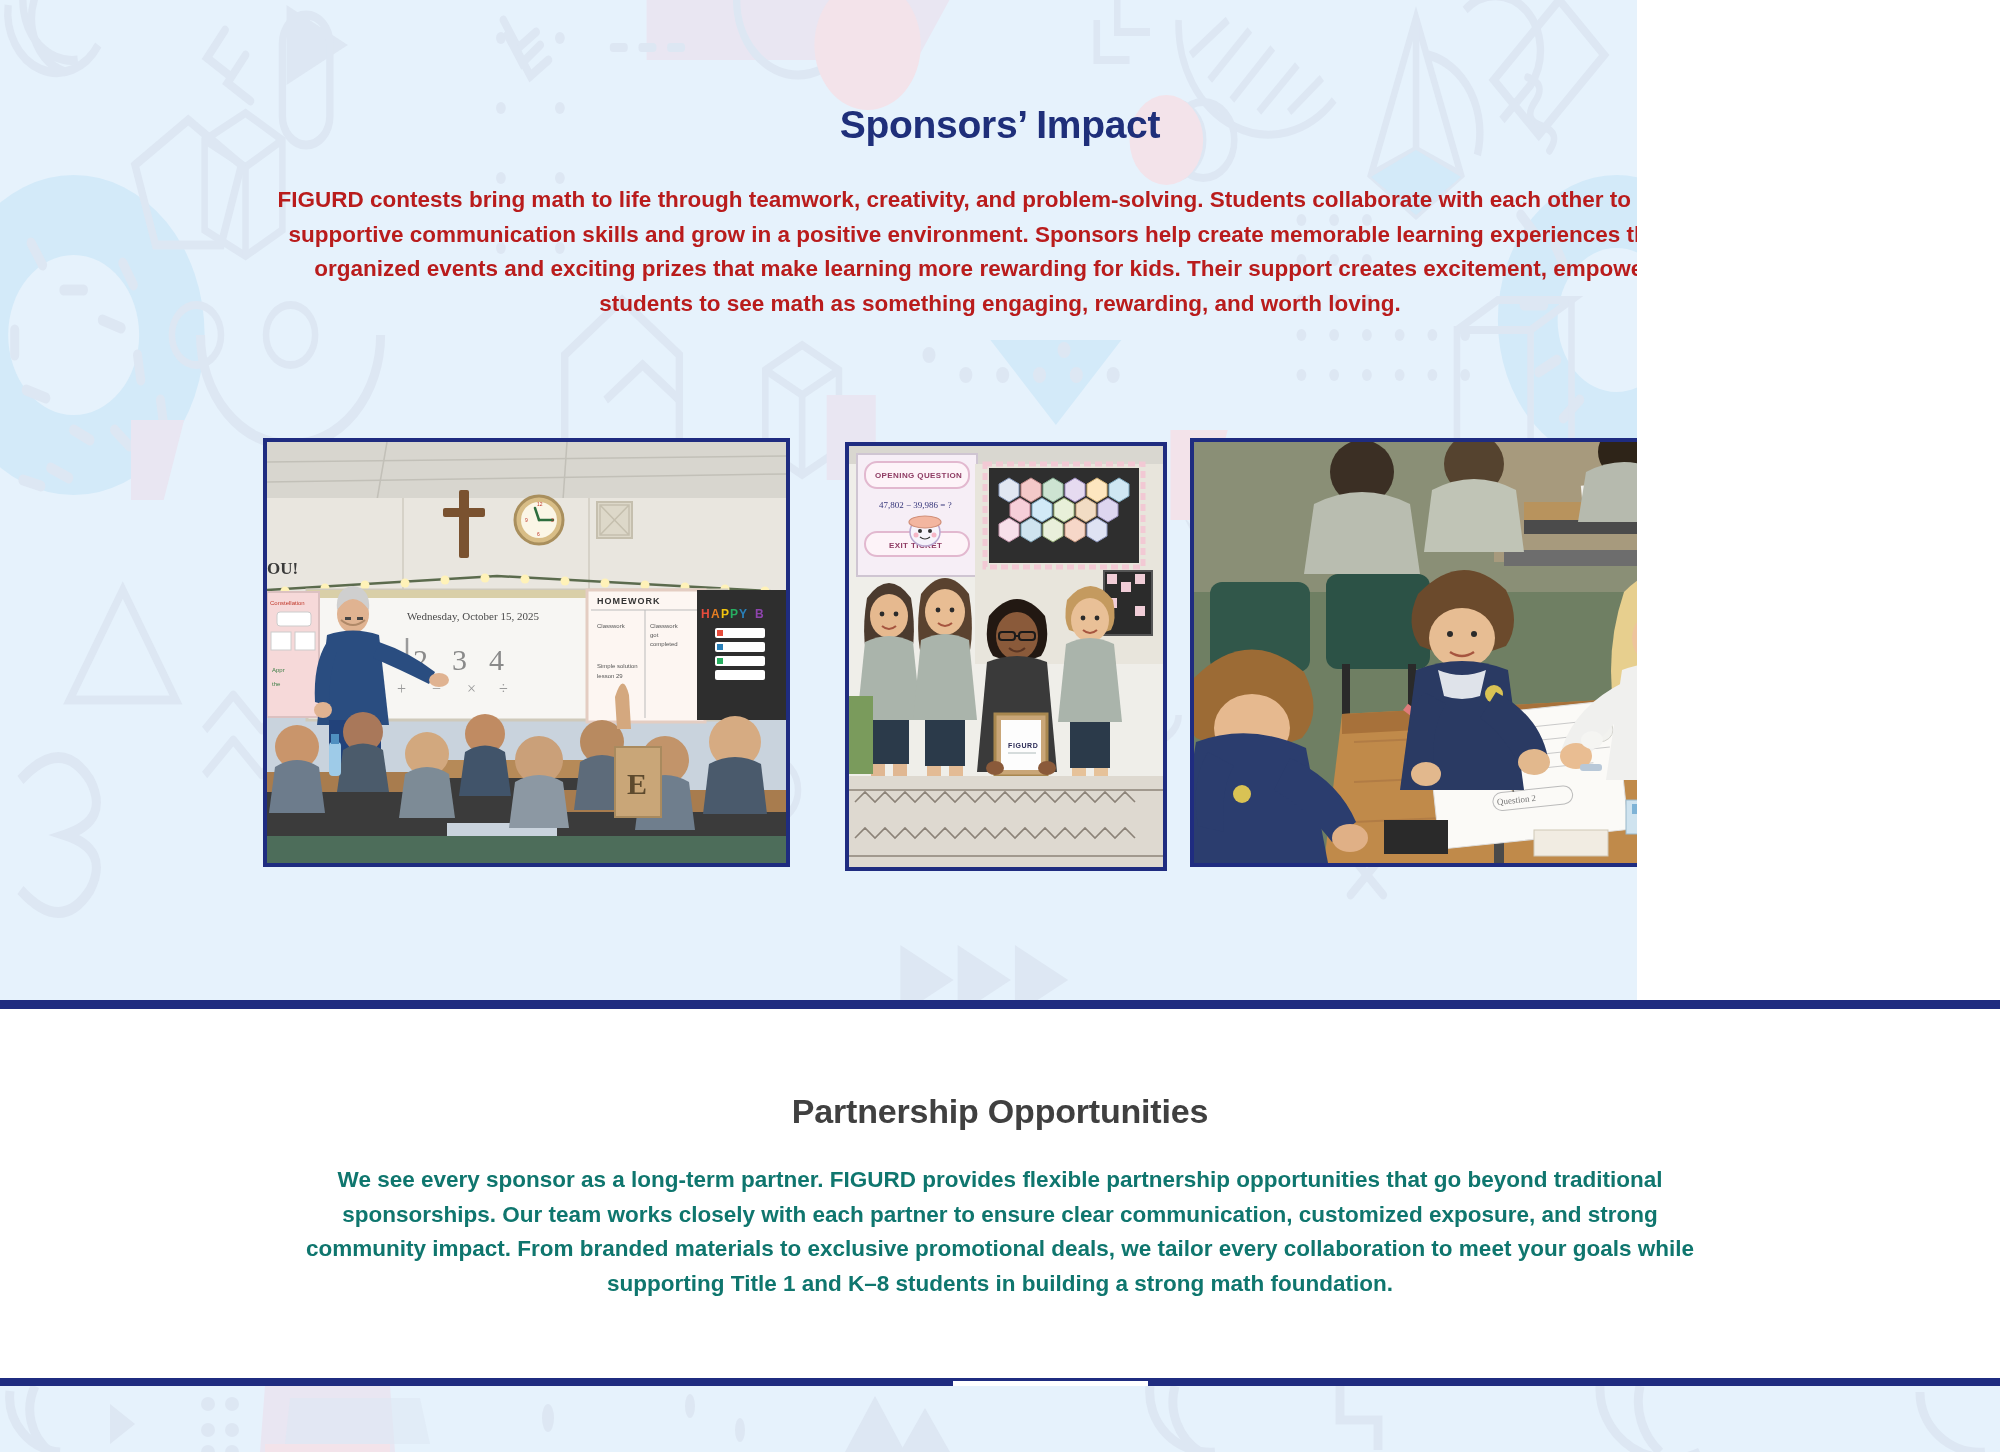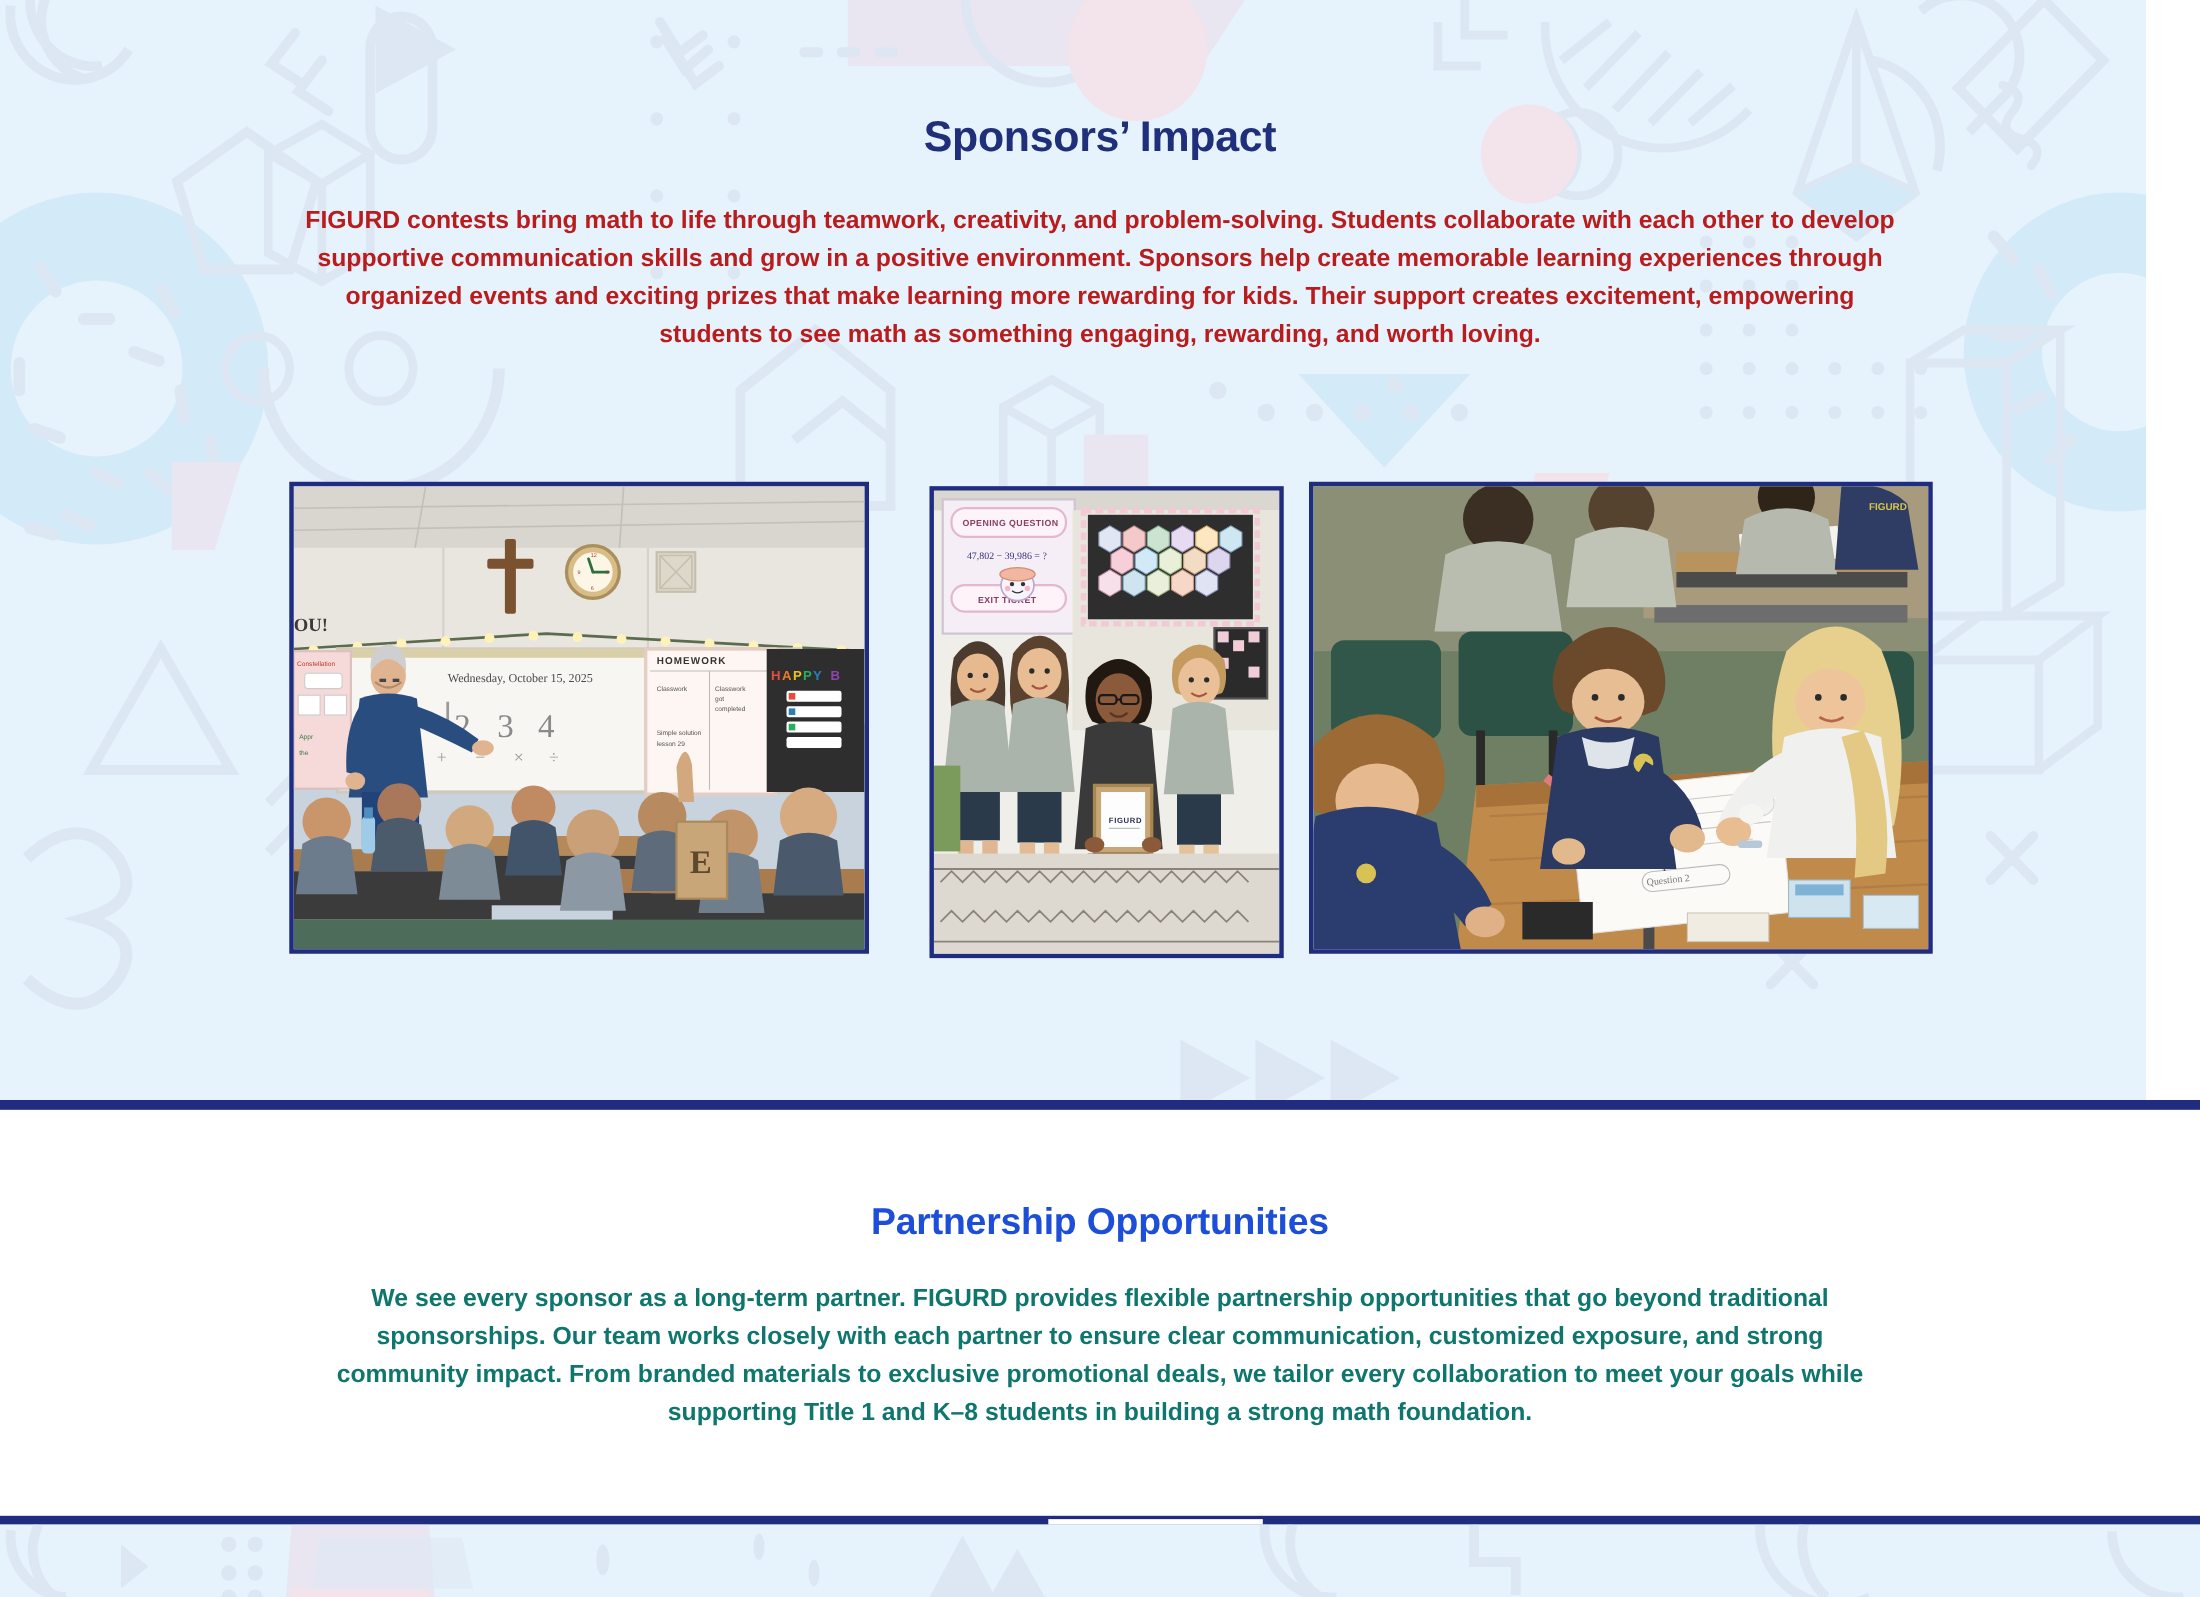--- a/index.html
+++ b/index.html
@@ -7,21 +7,21 @@
   body {
     font-family: "Liberation Sans", sans-serif;
     background: #ffffff;
     overflow:hidden;
     position:relative;
   }
   .page { position:relative; width:2000px; height:1452px; overflow:hidden; }
 
   
   .section-impact {
-    position:absolute; left:0; top:0; width:1951px; height:1000px;
+    position:absolute; left:0; top:0; width:1637px; height:1000px;
     background:#e6f2fc;
     overflow:hidden;
   }
   .bg-art { position:absolute; inset:0; width:100%; height:100%; pointer-events:none; }
 
   .impact-inner { position:relative; z-index:5; }
 
   .impact-title {
     position:absolute; left:0; top:103px; width:2000px;
     text-align:center;
@@ -54,21 +54,21 @@
     position:absolute; left:0; top:1000px; width:2000px; height:9px;
     background:#1f2c80;
   }
   .section-partnership {
     position:absolute; left:0; top:1009px; width:2000px; height:369px;
     background:#ffffff;
   }
   .partner-title {
     position:absolute; left:0; top:1092px; width:2000px; text-align:center;
     font-size:34px; font-weight:bold; letter-spacing:-0.2px;
-    color:#1d4ed8;
+    color:#404040;
   }
   .partner-para {
     position:absolute; left:290px; top:1163px; width:1420px;
     text-align:center;
     font-size:22.5px; line-height:34.5px; font-weight:600;
     color:#0f766e;
   }
   .divider-2 {
     position:absolute; left:0; top:1378px; width:2000px; height:8px;
     background:#1f2c80;

